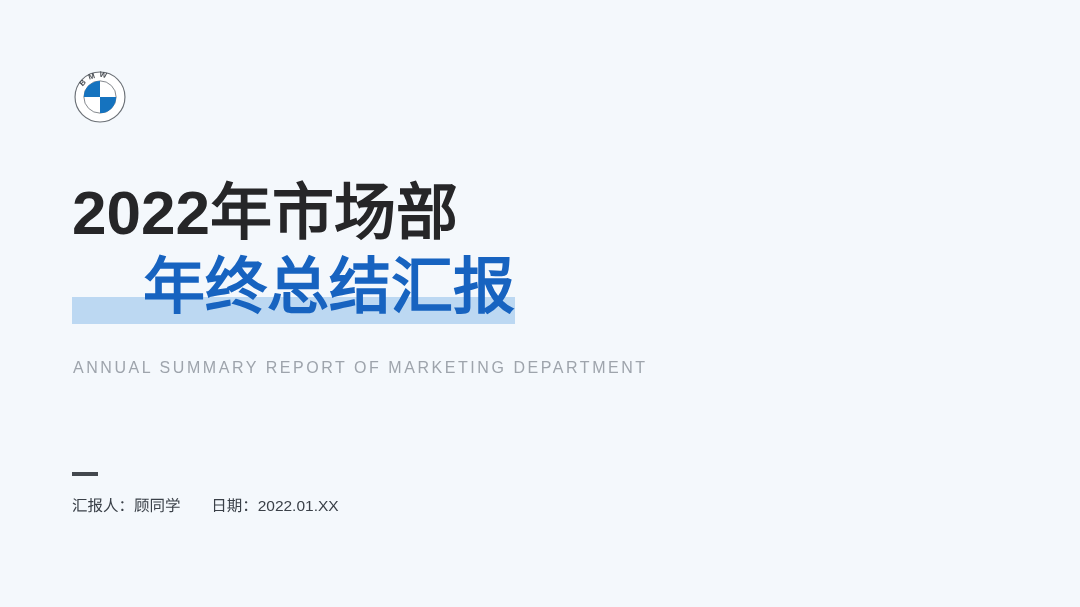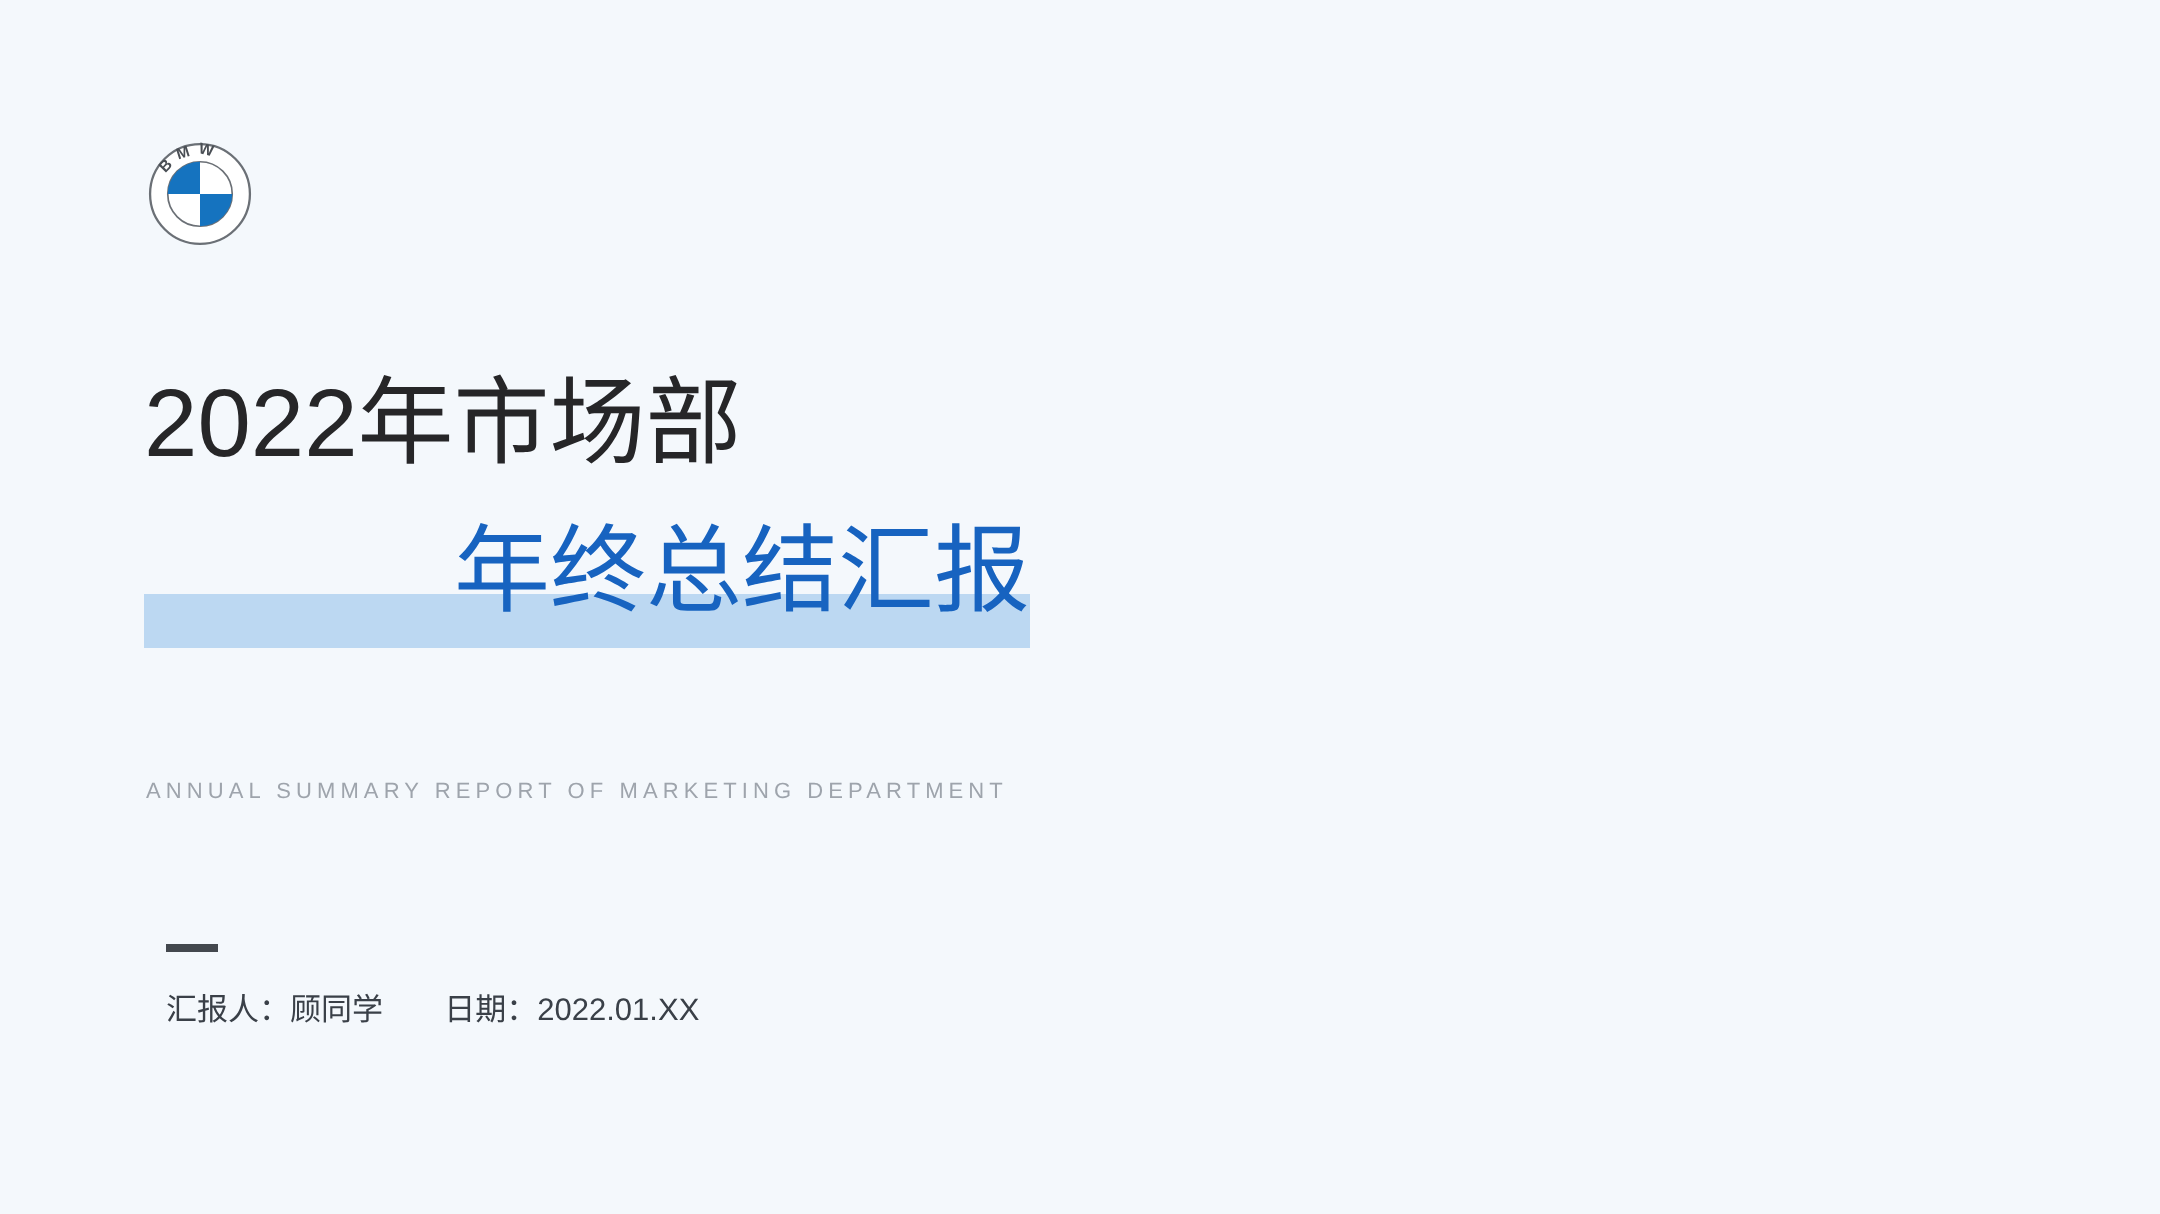--- a/index.html
+++ b/index.html
@@ -42,22 +42,22 @@
   .title-block {
     position: absolute;
     left: 72px;
     top: 176px;
     width: 620px;
   }
 
   .title-line {
     display: block;
     font-family: "Liberation Sans", "DejaVu Sans", sans-serif;
-    font-weight: 400;
-    font-size: 48px;
+    font-weight: 700;
+    font-size: 62px;
     line-height: 74px;
     letter-spacing: 0px;
     white-space: nowrap;
     margin: 0;
   }
 
   .title-line-1 {
     color: #262628;
   }
 
@@ -82,34 +82,32 @@
     color: #1763c0;
     text-align: right;
   }
 
   
   .subtitle {
     position: absolute;
     left: 73px;
     top: 359px;
     color: #9ea4ac;
-    font-size: 11px;
+    font-size: 16px;
     line-height: 18px;
     letter-spacing: 2.55px;
     white-space: nowrap;
     font-weight: 400;
-    margin-top: 28px;
   }
 
   
   .footer {
     position: absolute;
     left: 72px;
     top: 472px;
-    margin-left: 11px;
   }
   .footer-rule {
     width: 26px;
     height: 4px;
     background: #43484e;
     margin: 0 0 19px 0;
   }
   .footer-meta {
     font-size: 15.5px;
     line-height: 22px;

